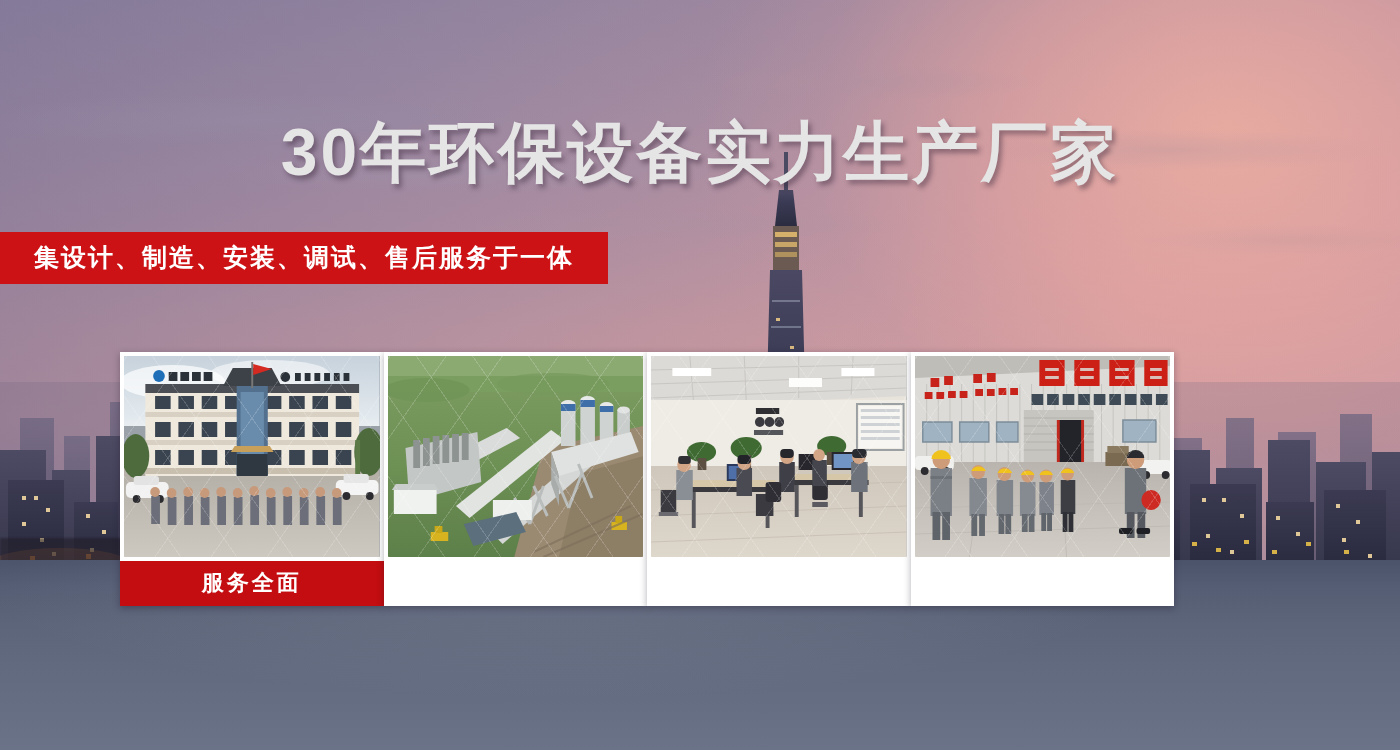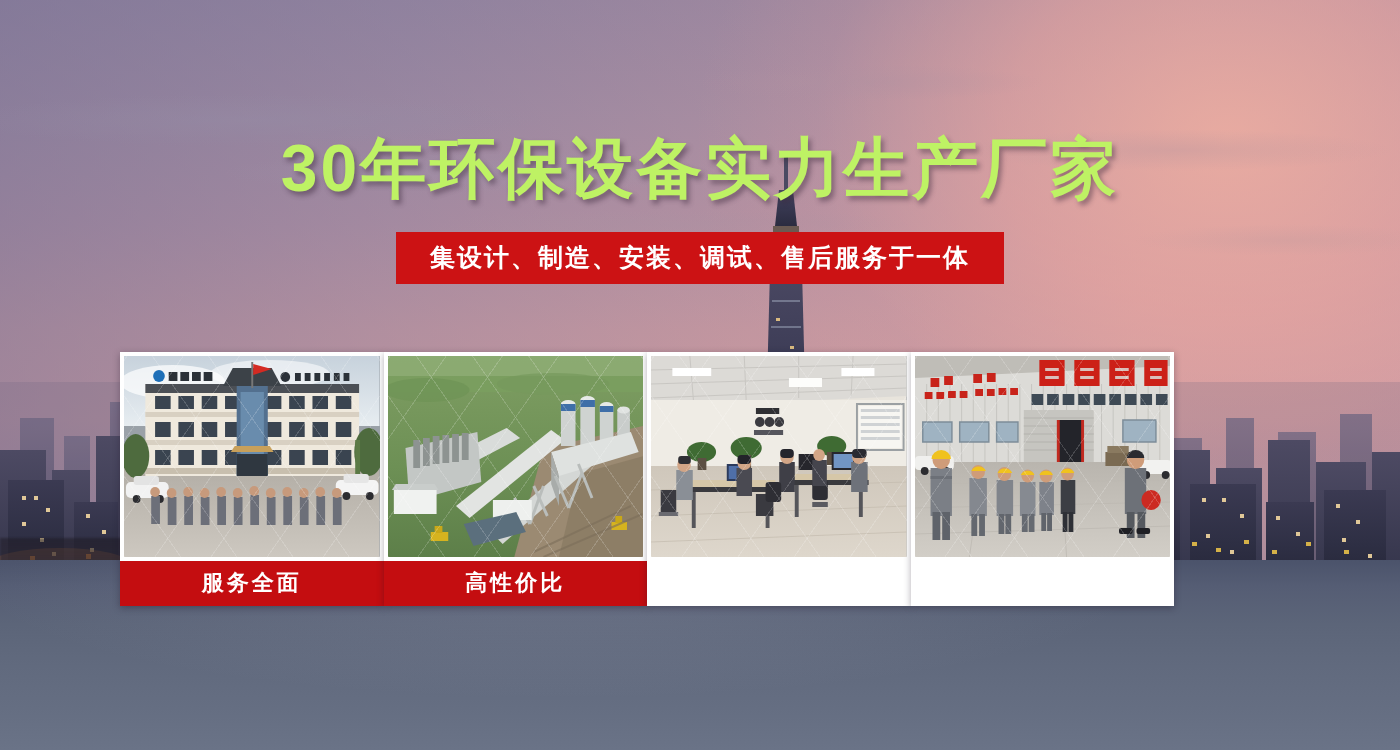--- a/index.html
+++ b/index.html
@@ -75,36 +75,36 @@
   }
   .shore {
     position:absolute; left:0; bottom:168px; width: 46%; height: 44px;
     background: linear-gradient(180deg, rgba(30,26,36,0.55) 0%, rgba(42,38,50,0.75) 55%, rgba(60,62,80,0.35) 100%);
     filter: blur(1.2px);
   }
 
   
   .headline {
     position: absolute;
-    top: 132px; left: 0; right: 0;
+    top: 116px; left: 0; right: 0;
     text-align: center;
     font-size: 66px;
     font-weight: 900;
     letter-spacing: 3px;
-    color: #bef264;
+    color: #e5e5e5;
     line-height: 1.12;
     text-shadow: 3px 4px 5px rgba(60,40,60,0.45);
     white-space: nowrap;
   }
 
   
   .subbar-wrap {
     position: absolute;
     top: 232px; left: 0; right: 0;
-    display: flex; justify-content: center;
+    display: flex; 
   }
   .subbar {
     background: #cc1214;
     color: #ffffff;
     font-size: 25px;
     font-weight: 700;
     letter-spacing: 2px;
     padding: 13px 34px 14px 34px;
     white-space: nowrap;
     line-height: 1;
@@ -649,23 +649,20 @@
           <rect x="230" y="166" width="16" height="8" fill="#d6b31f"></rect>
           <rect x="234" y="160" width="7" height="7" fill="#c9a818"></rect>
 
           <g stroke="#7c6e5a" stroke-width="2" opacity="0.6">
             <path d="M150,196 L250,150"></path>
               <path d="M160,201 L262,158"></path>
           </g>
         </svg>
         <div class="watermark-net"></div>
       </div>
-      <div class="card-label">
-        <span class="card-label-inner">高性价比</span>
-      </div>
     </div>
 
     <div class="card">
       <div class="card-photo">
         <svg viewBox="0 0 263 201" preserveAspectRatio="none" aria-hidden="true">
           <defs>
             <linearGradient id="c3flr" x1="0" y1="0" x2="0" y2="1">
               <stop offset="0%" stop-color="#cfc7bb"></stop>
                 <stop offset="100%" stop-color="#ded7cc"></stop>
             </linearGradient>

